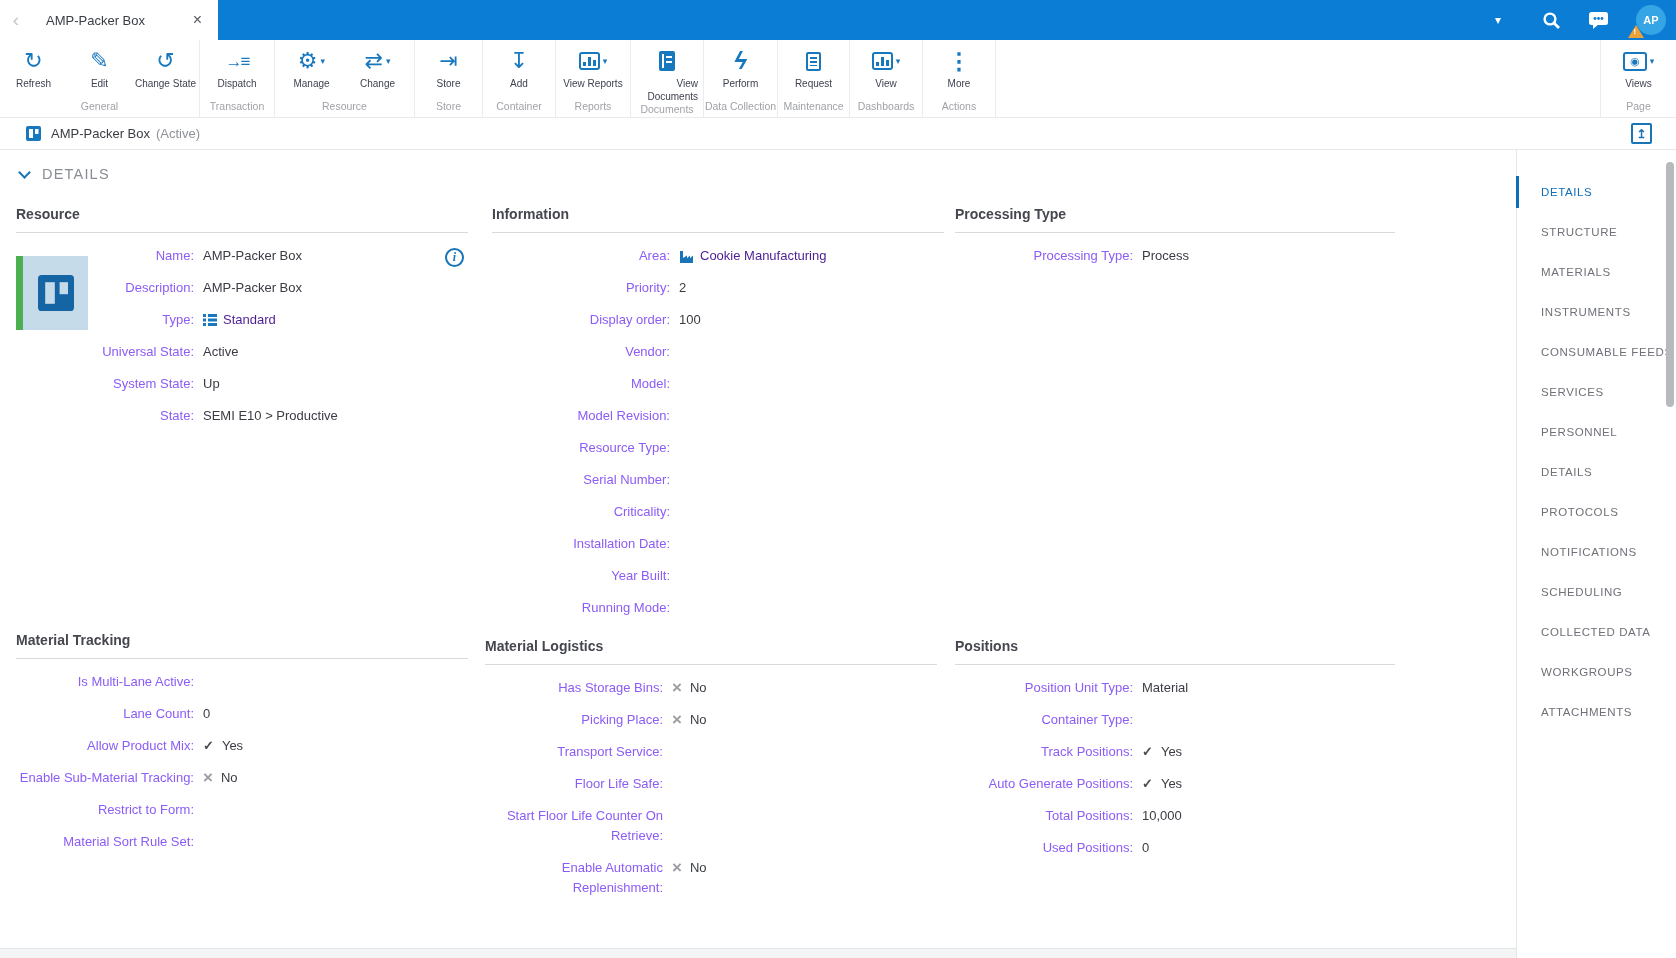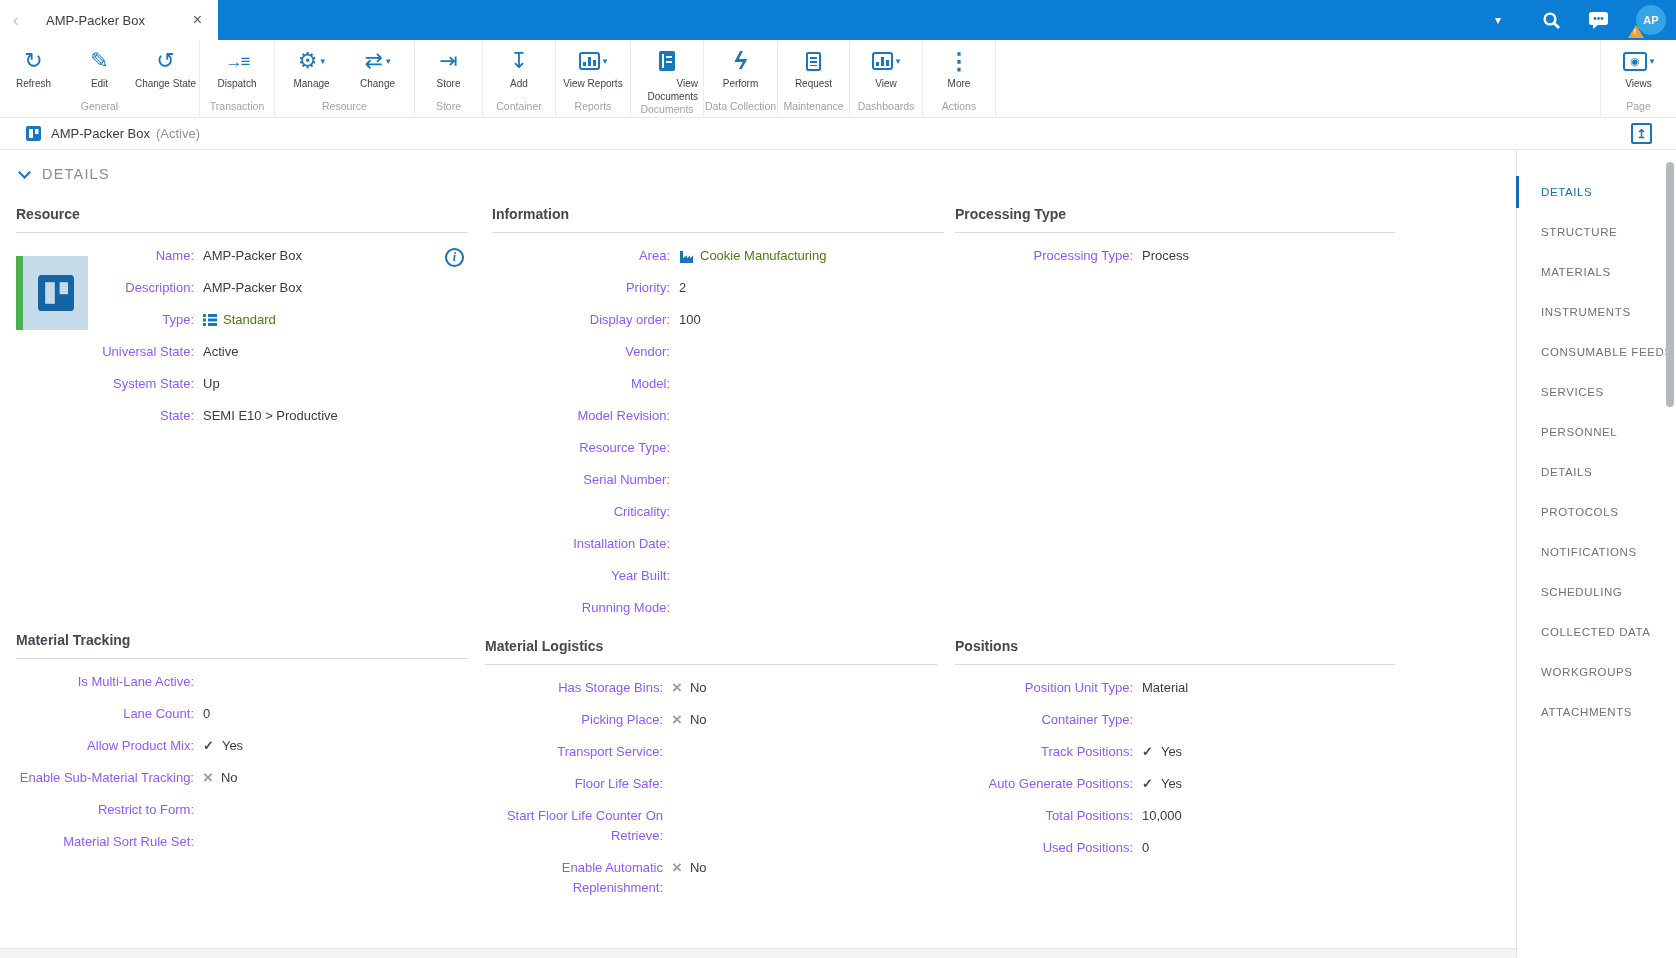--- a/index.html
+++ b/index.html
@@ -80,21 +80,21 @@
   .details-hdr-label { font-size:14.5px; color:#8a8d93; letter-spacing:1.2px; }
 
   .panel { position:absolute; }
   .panel-title { font-size:14px; font-weight:bold; color:#45474f; padding-bottom:10px;
     border-bottom:1px solid #d9dadc; }
   .fields { margin-top:13px; }
   .row { display:flex; margin-bottom:12px; }
   .flabel { flex:none; width:178px; text-align:right; color:#8b5cf6; font-size:13px; line-height:20px; }
   .fval { margin-left:9px; color:#3a3c43; font-size:13px; line-height:20px; display:flex;
     align-items:flex-start; }
-  .link { color:#4d7c0f; cursor:pointer; gap:6px; align-items:center; }
+  .link { color:#4c1d95; cursor:pointer; gap:6px; align-items:center; }
   .bool-yes { color:#4a4c52; font-weight:bold; margin-right:8px; font-size:13px; line-height:20px; }
   .bool-no { color:#9b9da2; font-weight:bold; margin-right:8px; font-size:17px; line-height:20px; }
 
   .res-img { position:absolute; left:0; top:50px; display:flex; }
   .res-img-bar { width:7px; height:74px; background:#4caf50; }
   .res-img-box { width:65px; height:74px; background:#c6dbe9; display:flex; align-items:center;
     justify-content:center; }
   .info-circle { position:absolute; right:4px; top:42px; width:19px; height:19px; border-radius:50%;
     border:2px solid #1a74b8; color:#1a74b8; display:flex; align-items:center; justify-content:center;
     font-family:"Liberation Serif", serif; font-size:12px; font-weight:bold; font-style:italic;

